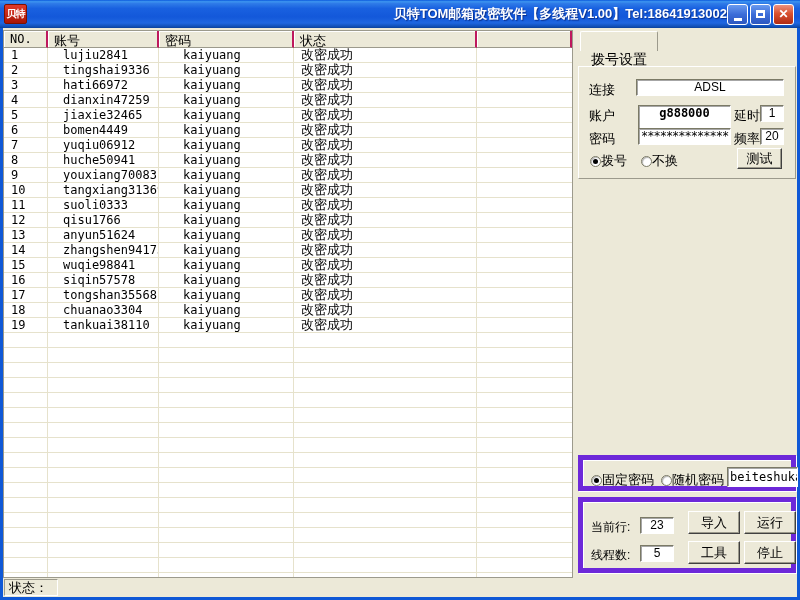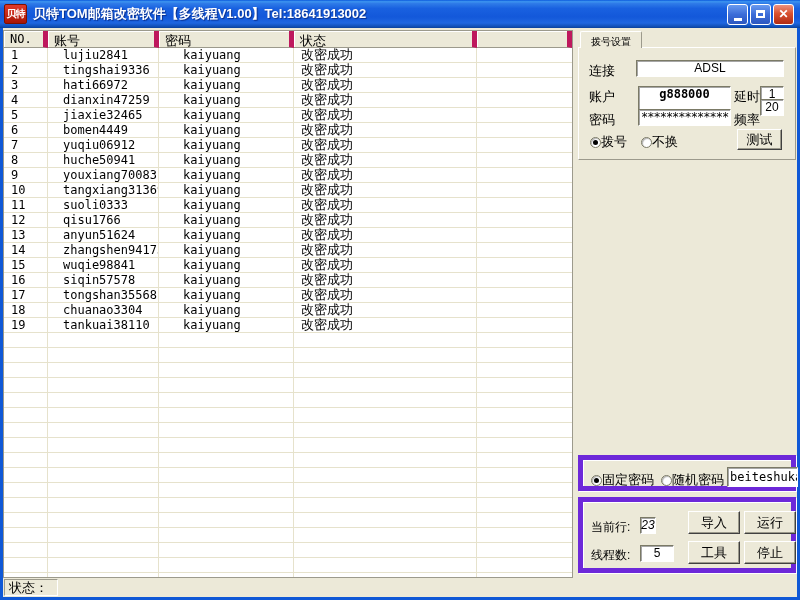--- a/index.html
+++ b/index.html
@@ -10,56 +10,56 @@
          background:#0F58D6; }
 
   
   .titlebar { position:absolute; left:0; top:0; width:800px; height:28px;
     background:linear-gradient(to bottom,#0B59DD 0%,#3D95F0 6%,#2F7CE8 12%,#1961E0 30%,#1358DA 60%,#1E66E0 82%,#1150B8 94%,#0A409A 100%);
     display:flex; align-items:center; }
   .app-icon { width:23px; height:20px; margin-left:4px; background:linear-gradient(#E03A2A,#A81505);
     border:1px solid #7E1000; border-radius:2px; color:#fff; font-weight:bold; font-size:10px;
     display:flex; align-items:center; justify-content:center; letter-spacing:-1px; flex:none; }
   .title-text { color:#fff; font-weight:bold; font-size:13px; margin-left:6px;
-    text-shadow:1px 1px 1px #0A2F8C; white-space:nowrap; flex:1 1 auto; }
+    text-shadow:1px 1px 1px #0A2F8C; white-space:nowrap; flex:1 1 auto;text-align:right; }
   .winbtns { display:flex; gap:2px; margin-right:6px; }
   .wb { width:21px; height:21px; border:1px solid #fff; border-radius:3px;
     display:flex; align-items:center; justify-content:center; color:#fff; font-weight:bold; }
   .wb-blue { background:linear-gradient(#6A9BEF 0%,#3B6CD8 50%,#2C57C0 100%); }
   .wb-red  { background:linear-gradient(#ED9280 0%,#D9512F 45%,#B02B15 100%); font-size:12px; }
   .glyph-min { display:block; width:8px; height:3px; background:#fff; margin-top:10px; }
   .glyph-max { display:block; width:9px; height:8px; border:2px solid #fff; border-top-width:3px; background:transparent; }
 
   
   .client { position:absolute; left:3px; top:28px; width:794px; height:569px;
     background:#ECE9D8; }
 
   
   .lv { position:absolute; left:0; top:2px; width:570px; height:548px;
     background:#fff; border:1px solid #9C9A8C; overflow:hidden; }
   .lv-head { display:grid; grid-template-columns:44px 111px 135px 183px 1fr; height:17px;
     background:#ECE9D8; }
-  .lv-hcell { border-right:5px solid #be185d; border-bottom:1px solid #9C9A8C;
+  .lv-hcell { border-right:2px solid #be185d; border-bottom:1px solid #9C9A8C;
     box-shadow:inset 1px 1px 0 #FFFFFF; padding:1px 0 0 6px; font-size:13px; white-space:nowrap; overflow:hidden; }
   .lv-hcell.no { font-size:12px; font-family:"DejaVu Sans Mono", monospace; }
   .lv-body { position:relative; }
   .lv-row { display:grid; grid-template-columns:44px 111px 135px 183px 1fr; height:15px; }
   .lv-cell { border-right:1px solid #E6E2CC; border-bottom:1px solid #E6E2CC;
     font-family:"DejaVu Sans Mono", monospace; font-size:12px; line-height:14px;
     white-space:nowrap; overflow:hidden; }
   .c-no     { padding-left:7px; }
   .c-acc    { padding-left:15px; }
   .c-pwd    { padding-left:24px; }
   .c-status { padding-left:7px; font-family:"Liberation Sans", sans-serif; font-size:13px; }
   .c-rest   { border-right:none; }
 
   
   .tabctl { position:absolute; left:575px; top:3px; width:218px; }
-  .tab { display:inline-block; height:17px; padding:3px 10px 0 10px; margin-left:2px;
-    background:#ECE9D8; font-size:10px;
+  .tab { display:inline-block; height:17px; padding:19px 10px 0 10px; margin-left:2px;
+    background:#ECE9D8; font-size:14px;
     border:1px solid #9C9A8C; border-bottom:none;
     border-top-color:#fff; border-left-color:#fff;
     border-radius:2px 2px 0 0; position:relative; z-index:2; }
   .tab-page { position:relative; width:218px; height:113px; background:#ECE9D8; margin-top:-1px;
     border:1px solid #9C9A8C; border-top-color:#fff; border-left-color:#fff; z-index:1; }
 
   .lbl { position:absolute; font-size:13px; white-space:nowrap; }
   .txt { position:absolute; background:#fff;
     border:1px solid #7B7A66; border-bottom-color:#fff; border-right-color:#fff;
     box-shadow:inset 1px 1px 0 rgba(0,0,0,0.35);
@@ -388,21 +388,21 @@
         <div class="txt center" style="left:57px; top:12px; width:148px; height:17px;">ADSL</div>
 
         <div class="lbl" style="left:10px; top:40px;">账户</div>
         <div class="txt center mono" style="left:59px; top:38px; width:93px; height:31px;font-weight:bold;">g888000</div>
         <div class="lbl" style="left:155px; top:40px;">延时</div>
         <div class="txt center" style="left:181px; top:38px; width:24px; height:17px;">1</div>
 
         <div class="lbl" style="left:10px; top:63px;">密码</div>
         <div class="txt mono" style="left:59px; top:61px; width:93px; height:17px; letter-spacing:-1px; padding-left:2px;">**************</div>
         <div class="lbl" style="left:155px; top:63px;">频率</div>
-        <div class="txt center" style="left:181px; top:51px; width:24px; height:17px;">20</div>
+        <div class="txt center" style="left:181px; top:61px; width:24px; height:17px;">20</div>
 
         <div class="radio-wrap" style="left:11px; top:85px;">
           <span class="radio checked"></span>
           <span>拨号</span>
         </div>
         <div class="radio-wrap" style="left:62px; top:85px;">
           <span class="radio"></span>
           <span>不换</span>
         </div>
         <div class="btn" style="left:158px; top:81px; width:45px; height:21px;">测试</div>
@@ -416,21 +416,21 @@
       </div>
       <div class="radio-wrap" style="left:78px; top:11px;">
         <span class="radio"></span>
         <span>随机密码</span>
       </div>
       <div class="txt mono" style="left:144px; top:7px; width:71px; height:20px; line-height:18px; padding-left:2px;">beiteshuka</div>
     </div>
 
     <div class="gb gb2">
       <div class="lbl" style="left:8px; top:17px; font-size:12px;">当前行:</div>
-      <div class="txt center" style="left:57px; top:15px; width:16px; height:17px;font-style:italic;">23</div>
+      <div class="txt center" style="left:57px; top:15px; width:34px; height:17px;">23</div>
       <div class="btn" style="left:105px; top:9px; width:52px; height:23px;">导入</div>
       <div class="btn" style="left:161px; top:9px; width:52px; height:23px;">运行</div>
 
       <div class="lbl" style="left:8px; top:45px; font-size:12px;">线程数:</div>
       <div class="txt center" style="left:57px; top:43px; width:34px; height:17px;">5</div>
       <div class="btn" style="left:105px; top:39px; width:52px; height:23px;">工具</div>
       <div class="btn" style="left:161px; top:39px; width:52px; height:23px;">停止</div>
     </div>
 
     <div class="statusbar">

